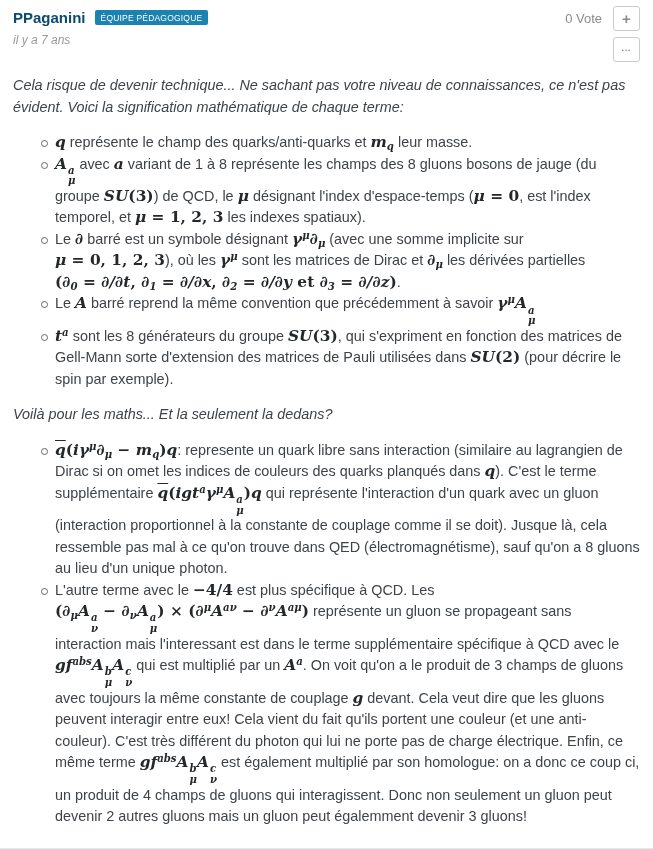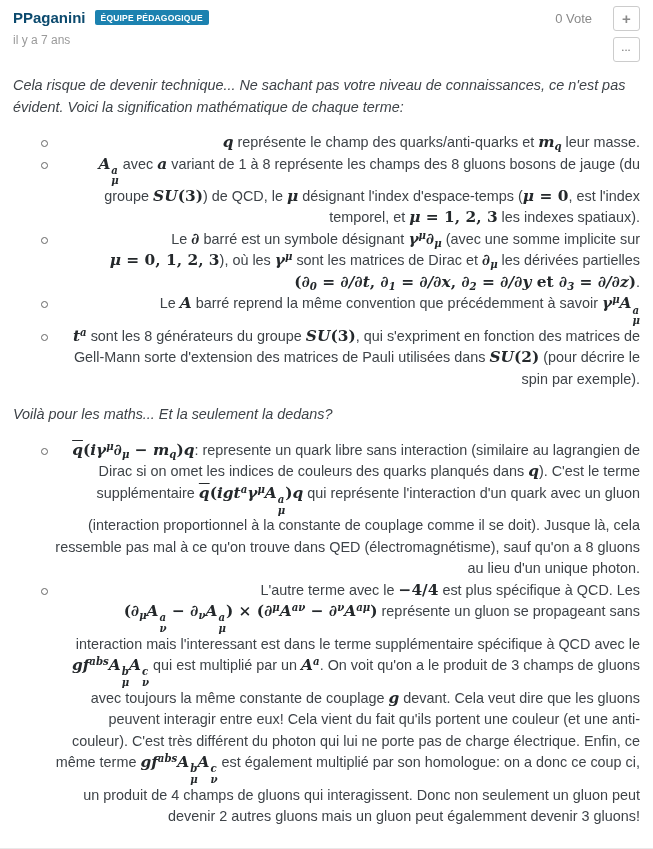--- a/index.html
+++ b/index.html
@@ -15,43 +15,43 @@
   
   .post-header { display: flex; justify-content: space-between; align-items: flex-start; }
   .header-left { padding-top: 3px; }
   .author-row { display: flex; align-items: center; }
   .username {
     color: #0c4a6e; font-size: 15px; font-weight: 600;
     text-decoration: none; cursor: pointer;
   }
   .badge {
     margin-left: 9px; background: #1c82b0; color: #fff;
-    font-size: 8.5px; font-weight: 700; letter-spacing: .2px;
+    font-size: 8.5px; font-weight: 400; letter-spacing: .2px;
     padding: 3px 6px 2px; border-radius: 2px; white-space: nowrap;
   }
-  .timestamp { margin-top: 7px; font-size: 12px; color: #9a9a9a; }
+  .timestamp { margin-top: 7px; font-size: 12px; color: #9a9a9a; font-style: italic; }
 
   .header-right { display: flex; flex-direction: column; align-items: flex-end; gap: 6px; }
-  .vote-row { display: flex; align-items: center; gap: 21px; }
+  .vote-row { display: flex; align-items: center; gap: 11px; }
   .vote-count { color: #8a8a8a; font-size: 13px; }
   .icon-btn {
     width: 27px; height: 25px; border: 1px solid #ccc; border-radius: 3px;
     background: #fff; color: #8a8a8a; display: flex; align-items: center;
     justify-content: center; cursor: pointer; padding: 0;
     font-family: "Liberation Sans", sans-serif;
   }
   .plus-glyph { font-size: 15px; font-weight: 700; line-height: 1; }
   .more-glyph { font-size: 6px; letter-spacing: 1px; line-height: 1; }
 
   
   .post-body {
     margin-top: 10px; color: #3e4348; font-size: 14.4px; line-height: 21.5px;
   }
   .post-body p { margin: 13px 0; font-style: italic; }
-  .post-body ul { margin: 14px 0; padding: 0 0 0 42px; list-style: none; text-align: right; }
+  .post-body ul { margin: 14px 0; padding: 0 0 0 42px; list-style: none; }
   .post-body li { position: relative; margin: 0; }
   .post-body li::before {
     content: ''; position: absolute; left: -14px; top: 8px;
     width: 5px; height: 5px; border: 1px solid #666; border-radius: 50%;
     background: transparent;
   }
 
   
   .math {
     font-family: "DejaVu Serif", serif; font-weight: 600; color: #24282b;

